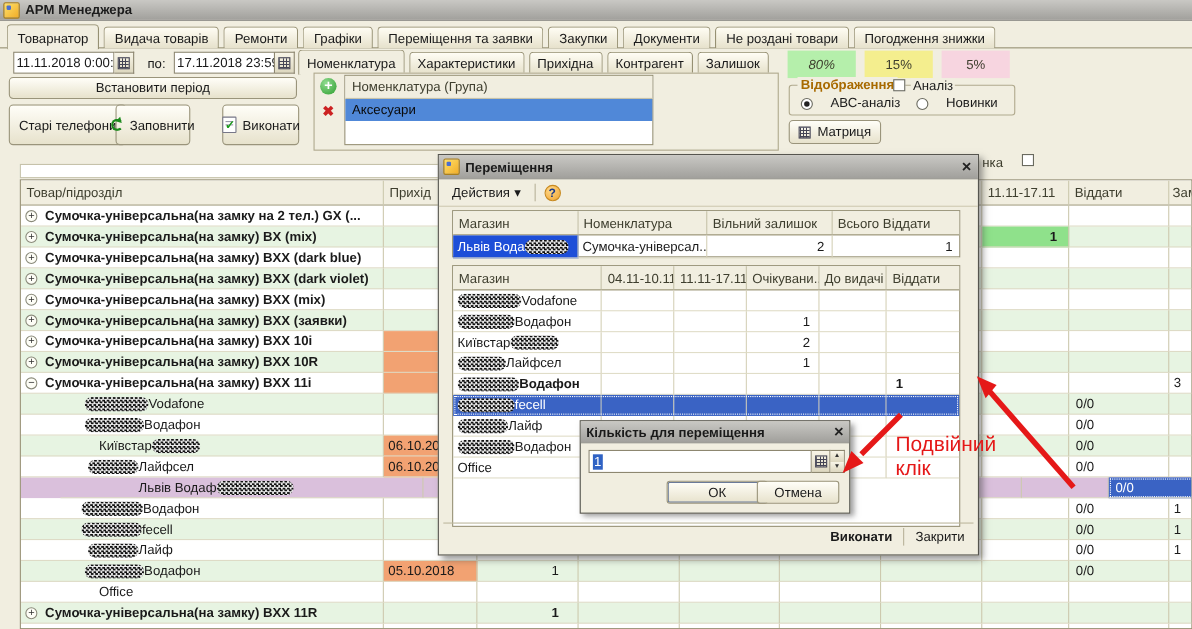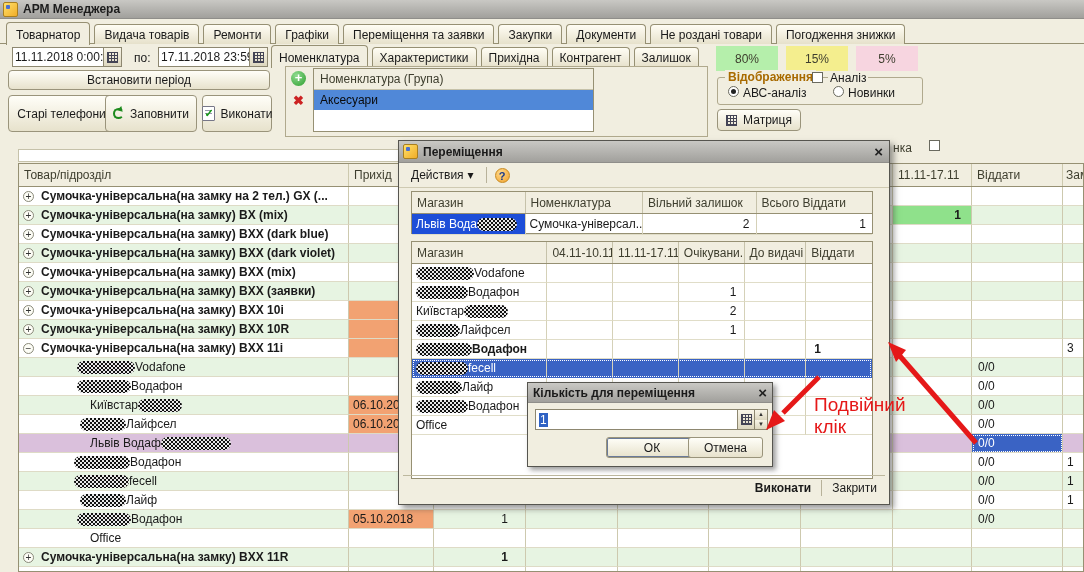--- a/index.html
+++ b/index.html
@@ -41,21 +41,21 @@
   .pcts{left:716px;top:46px;display:flex;gap:8px}
   .pct{width:62px;height:25px;display:flex;align-items:center;justify-content:center;color:#3e3e2e}
   
   .grpbox{left:717px;top:77px;width:206px;height:28px;border:1px solid #b0a98d;border-radius:3px;box-sizing:border-box}
   .grplabel{left:725px;top:70px;background:#f1eee0;padding:0 3px;color:#a86a00;font-weight:bold}
   .cb{width:11px;height:11px;border:1px solid #6a6a5f;background:#fff;display:inline-block;box-sizing:border-box}
   .grpcb{left:812px;top:72px}
   .grpcbl{left:828px;top:71px;background:#f1eee0;padding:0 2px}
   .rd{width:11px;height:11px;border:1px solid #6a6a5f;border-radius:50%;background:#fff;display:inline-block;position:relative;box-sizing:border-box;flex:none}
   .rd.on::after{content:"";position:absolute;left:2px;top:2px;width:5px;height:5px;background:#222;border-radius:50%}
-  .radio{display:flex;align-items:flex-start;gap:4px}
+  .radio{display:flex;align-items:flex-end;gap:16px}
   
   .grid{left:18px;top:163px;width:1066px;height:409px;border:1px solid #969073;box-sizing:border-box;background:#fff;overflow:hidden}
   .ghead{display:flex;height:22px;background:#f1eee0;border-bottom:1px solid #969073;color:#3e3e2e}
   .ghead .gc{display:flex;align-items:center;padding-left:5px}
   .grow{display:flex;height:19px;box-sizing:border-box}
   .gc{border-right:1px solid #cdc9ae;box-sizing:border-box;overflow:hidden;white-space:nowrap;flex:none;display:flex;align-items:center}
   .c0{width:330px}.c1{width:85px;padding-left:4px}.c2{width:92px;justify-content:flex-end;padding-right:17px}
   .c3{width:92px}.c4{width:91px}.c5{width:92px}.c6{width:92px}
   .c7{width:79px;justify-content:flex-end;padding-right:10px}
   .c8{width:91px;padding-left:6px}.c9{width:55px;padding-left:4px;border-right:none}
@@ -158,21 +158,21 @@
     <div class="ibtn">
         <span class="gridicon"></span>
       </div>
   </div>
   <div class="abs btn" style="left:8px;top:70px;width:262px;height:20px">
       <span>Встановити період</span>
     </div>
   <div class="abs btn" style="left:8px;top:95px;width:107px;height:37px">
       <span>Старі телефони</span>
     </div>
-  <div class="abs btn" style="left:105px;top:95px;width:92px;height:37px">
+  <div class="abs btn" style="left:105px;top:95px;width:68px;height:37px">
       <span class="refresh"></span>
       <span>Заповнити</span>
     </div>
   <div class="abs btn" style="left:202px;top:95px;width:70px;height:37px">
       <span class="doc"></span>
       <span>Виконати</span>
     </div>
 
   <div class="abs tabstrip" id="filtertabs">
 
@@ -189,21 +189,21 @@
   <div class="abs nombox"></div>
   <div class="abs plusbtn"><span>+</span></div>
   <div class="abs xbtn"><span>✖</span></div>
   <div class="abs nomlist">
     <div class="nomhead">Номенклатура (Група)</div>
     <div class="nomsel">Аксесуари</div>
   </div>
 
   <div class="abs pcts">
 
-      <div class="pct" style="background-color: rgb(181, 239, 171);">
+      <div class="pct" style="background-color: rgb(181, 239, 171); font-style: italic;">
         <span>80%</span>
       </div>
 
       <div class="pct" style="background-color: rgb(244, 238, 142);">
         <span>15%</span>
       </div>
 
       <div class="pct" style="background-color: rgb(247, 213, 224);">
         <span>5%</span>
       </div>
@@ -602,21 +602,21 @@
           </div>
           <div class="gc c8">
             <span>0/0</span>
           </div>
           <div class="gc c9">
             <span></span>
           </div>
         </div>
 
         <div class="grow" style="background-color: rgb(218, 192, 220);">
-          <div class="gc c0" style="padding-left: 49px;">
+          <div class="gc c0" style="padding-left: 49px; margin-left: 36px;">
             <span class="exp"></span>
             <span>Львів Водаф</span>
             <span class="cen" style="width: 70px;"></span>
             <span></span>
           </div>
           <div class="gc c1">
             <span></span>
           </div>
           <div class="gc c2">
             <span></span>

